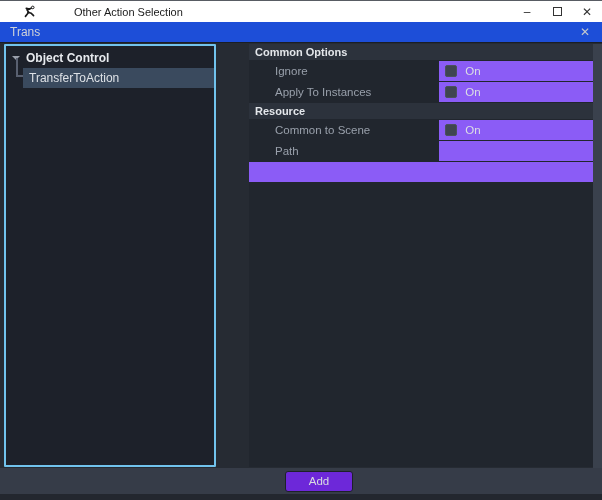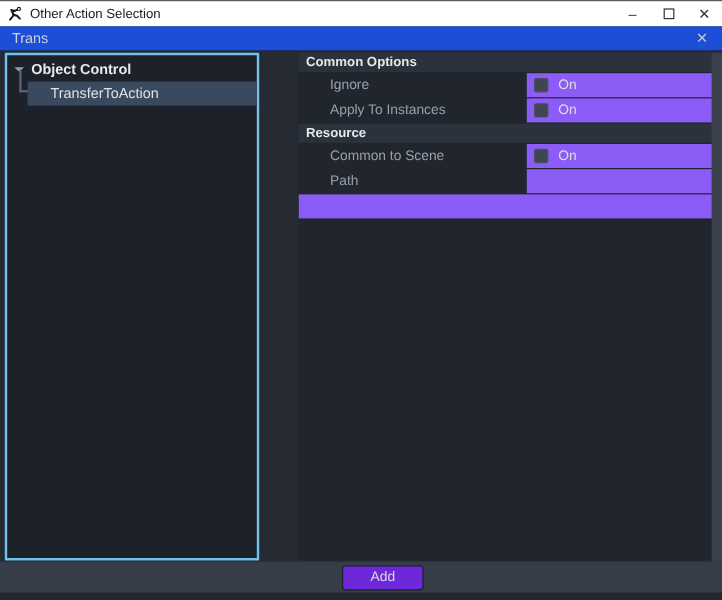--- a/index.html
+++ b/index.html
@@ -5,21 +5,21 @@
   * { margin:0; padding:0; box-sizing:border-box; }
   html,body { width:602px; height:500px; overflow:hidden; }
   body { font-family:"Liberation Sans", sans-serif; background:#262b33; }
 
   .window { position:relative; width:602px; height:500px; background:#262b33; }
 
   
   .titlebar {
     position:absolute; left:0; top:0; width:602px; height:22px;
     background:#ffffff; border-top:1px solid #585c63;
-    display:flex; align-items:center; padding-left:6px;
+    display:flex; align-items:center; padding-left:23px;gap:32px;
   }
   .app-icon { width:13px; height:13px; margin-right:6px; flex:0 0 auto; }
   .titlebar-title { font-size:11px; color:#1a1a1a; flex:1 1 auto; white-space:nowrap; }
   .win-controls { display:flex; height:100%; }
   .win-btn {
     width:30px; height:100%; display:flex; align-items:center; justify-content:center;
     font-size:12px; color:#333; cursor:default;
   }
   .max-box { width:9px; height:9px; border:1px solid #333; display:inline-block; }
 
@@ -49,21 +49,21 @@
     border-left:4px solid transparent; border-right:4px solid transparent;
     border-top:4px solid #9aa0ab;
   }
   .tree-root-label { font-size:12px; font-weight:bold; color:#e7eaee; }
   .tree-guide {
     position:absolute; left:10px; top:12px; width:8px; height:19px;
     border-left:2px solid #596070; border-bottom:2px solid #596070;
   }
   .tree-item-selected {
     position:relative; margin-left:17px; height:20px; margin-top:1px;
-    background:#3a4a5e; display:flex; align-items:center; padding-left:19px;
+    background:#3a4a5e; display:flex; align-items:center; padding-left:6px;
   }
   .tree-item-label { font-size:12px; color:#dde1e6; }
 
   
   .inspector {
     position:absolute; left:235px; top:0; width:373px; height:423px;
     background:#21262e;
     margin-left:14px;
   }
   .section-header {

